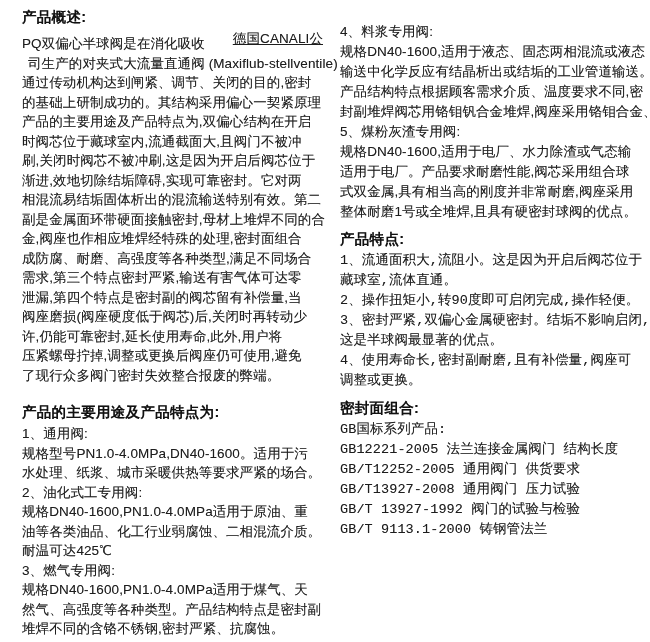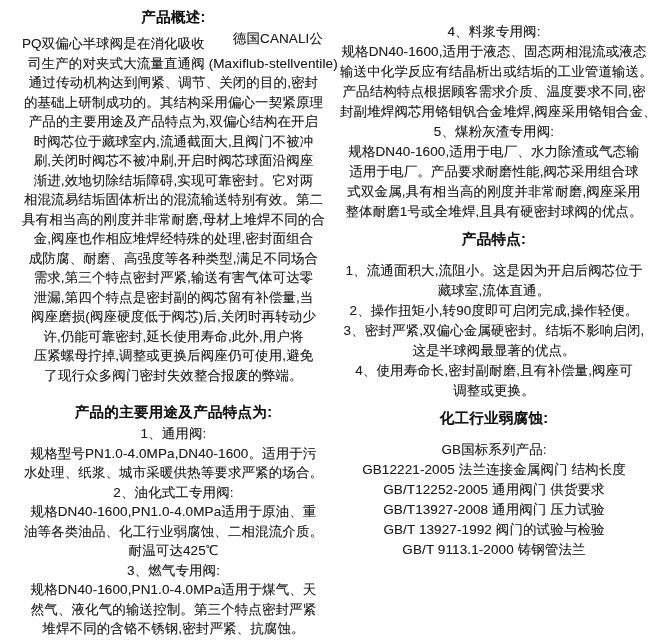--- a/index.html
+++ b/index.html
@@ -14,21 +14,20 @@
     font-family: "Liberation Sans", sans-serif;
     color: #1d1d1d;
   }
   .page {
     display: flex;
     box-sizing: border-box;
     width: 650px;
     height: 642px;
     padding: 8px 0 0 22px;
     background: #ffffff;
-    text-align: center;
   }
   .col { flex: none; }
   .col-left { width: 303px; }
   .col-right { width: 308px; margin-left: 15px; padding-top: 14px; }
 
   .hd {
     margin: 0;
     font-size: 14.5px;
     line-height: 18px;
     font-weight: 700;
@@ -45,51 +44,51 @@
     text-shadow: 0 0 0.6px rgba(0,0,0,0.35);
   }
   .col-right .ln { line-height: 20px; }
 
   .para { margin-top: 8px; }
   .intro-line {
     display: flex;
     justify-content: space-between;
     padding-right: 2px;
   }
-  .intro-right { transform: translateY(-5px); }
+  .intro-right { transform: translateY(-5px); text-decoration: underline; }
   .indent { padding-left: 6px; }
 
   .hd-usage { margin-top: 18px; }
   .usage-lines { margin-top: 3px; }
   .hd-mid { margin-top: 8px; }
-  .block-lines { margin-top: 13px; }
+  .block-lines { margin-top: 3px; font-family: Liberation Mono, monospace; }
 </style>
 </head>
 <body>
 
 <div class="page">
 
   <div class="col col-left">
     <h2 class="hd">产品概述:</h2>
 
     <div class="para">
       <div class="ln intro-line">
         <span>PQ双偏心半球阀是在消化吸收</span>
         <span class="intro-right">德国CANALI公</span>
       </div>
       <div class="ln indent">司生产的对夹式大流量直通阀 (Maxiflub-stellventile)</div>
       <div>
           <div class="ln">通过传动机构达到闸紧、调节、关闭的目的,密封</div>
           <div class="ln">的基础上研制成功的。其结构采用偏心一契紧原理</div>
           <div class="ln">产品的主要用途及产品特点为,双偏心结构在开启</div>
           <div class="ln">时阀芯位于藏球室内,流通截面大,且阀门不被冲</div>
-          <div class="ln">刷,关闭时阀芯不被冲刷,开启时阀芯球面沿阀座</div>
+          <div class="ln">刷,关闭时阀芯不被冲刷,这是因为开启后阀芯位于</div>
           <div class="ln">渐进,效地切除结垢障碍,实现可靠密封。它对两</div>
           <div class="ln">相混流易结垢固体析出的混流输送特别有效。第二</div>
-          <div class="ln">具有相当高的刚度并非常耐磨,母材上堆焊不同的合</div>
+          <div class="ln">副是金属面环带硬面接触密封,母材上堆焊不同的合</div>
           <div class="ln">金,阀座也作相应堆焊经特殊的处理,密封面组合</div>
           <div class="ln">成防腐、耐磨、高强度等各种类型,满足不同场合</div>
           <div class="ln">需求,第三个特点密封严紧,输送有害气体可达零</div>
           <div class="ln">泄漏,第四个特点是密封副的阀芯留有补偿量,当</div>
           <div class="ln">阀座磨损(阀座硬度低于阀芯)后,关闭时再转动少</div>
           <div class="ln">许,仍能可靠密封,延长使用寿命,此外,用户将</div>
           <div class="ln">压紧螺母拧掉,调整或更换后阀座仍可使用,避免</div>
           <div class="ln">了现行众多阀门密封失效整合报废的弊端。</div>
         </div>
     </div>
@@ -98,21 +97,21 @@
     <div class="usage-lines">
         <div class="ln">1、通用阀:</div>
         <div class="ln">规格型号PN1.0-4.0MPa,DN40-1600。适用于污</div>
         <div class="ln">水处理、纸浆、城市采暖供热等要求严紧的场合。</div>
         <div class="ln">2、油化式工专用阀:</div>
         <div class="ln">规格DN40-1600,PN1.0-4.0MPa适用于原油、重</div>
         <div class="ln">油等各类油品、化工行业弱腐蚀、二相混流介质。</div>
         <div class="ln">耐温可达425℃</div>
         <div class="ln">3、燃气专用阀:</div>
         <div class="ln">规格DN40-1600,PN1.0-4.0MPa适用于煤气、天</div>
-        <div class="ln">然气、液化气的输送控制。第三个特点密封严紧</div>
+        <div class="ln">然气、高强度等各种类型。产品结构特点是密封副</div>
         <div class="ln">堆焊不同的含铬不锈钢,密封严紧、抗腐蚀。</div>
       </div>
   </div>
 
   <div class="col col-right">
     <div>
         <div class="ln">4、料浆专用阀:</div>
         <div class="ln">规格DN40-1600,适用于液态、固态两相混流或液态</div>
         <div class="ln">输送中化学反应有结晶析出或结垢的工业管道输送。</div>
         <div class="ln">产品结构特点根据顾客需求介质、温度要求不同,密</div>
@@ -128,21 +127,21 @@
     <div class="block-lines">
         <div class="ln">1、流通面积大,流阻小。这是因为开启后阀芯位于</div>
         <div class="ln">藏球室,流体直通。</div>
         <div class="ln">2、操作扭矩小,转90度即可启闭完成,操作轻便。</div>
         <div class="ln">3、密封严紧,双偏心金属硬密封。结垢不影响启闭,</div>
         <div class="ln">这是半球阀最显著的优点。</div>
         <div class="ln">4、使用寿命长,密封副耐磨,且有补偿量,阀座可</div>
         <div class="ln">调整或更换。</div>
       </div>
 
-    <h2 class="hd hd-mid">化工行业弱腐蚀:</h2>
+    <h2 class="hd hd-mid">密封面组合:</h2>
     <div class="block-lines">
         <div class="ln">GB国标系列产品:</div>
         <div class="ln">GB12221-2005 法兰连接金属阀门 结构长度</div>
         <div class="ln">GB/T12252-2005 通用阀门 供货要求</div>
         <div class="ln">GB/T13927-2008 通用阀门 压力试验</div>
         <div class="ln">GB/T 13927-1992 阀门的试验与检验</div>
         <div class="ln">GB/T 9113.1-2000 铸钢管法兰</div>
       </div>
   </div>
 

